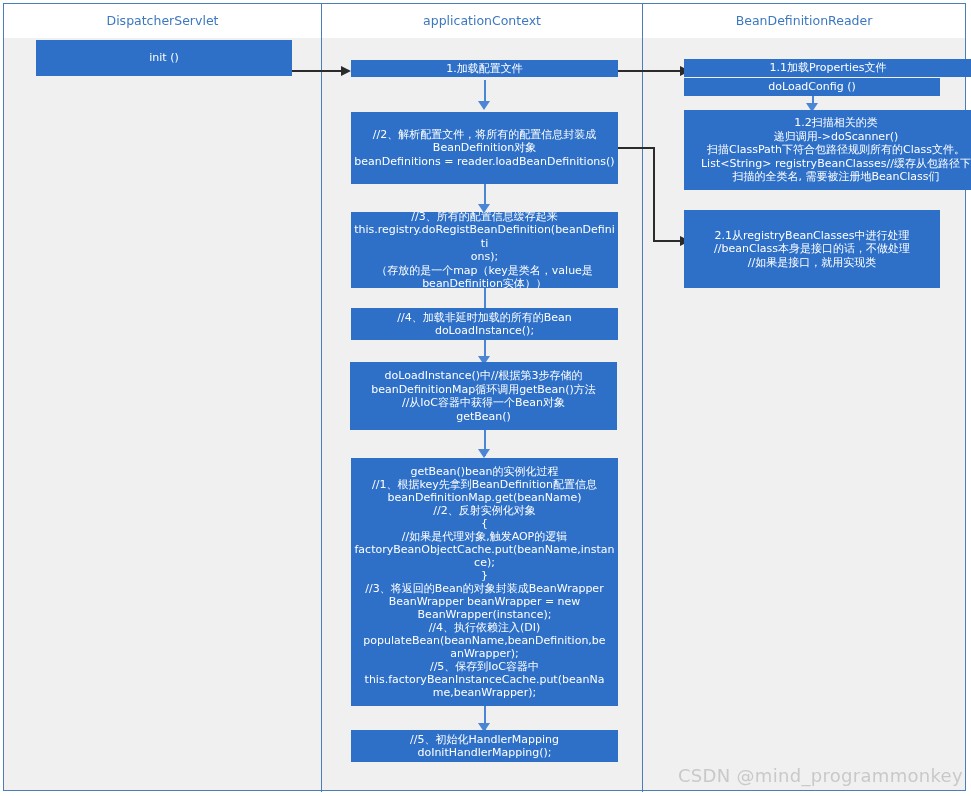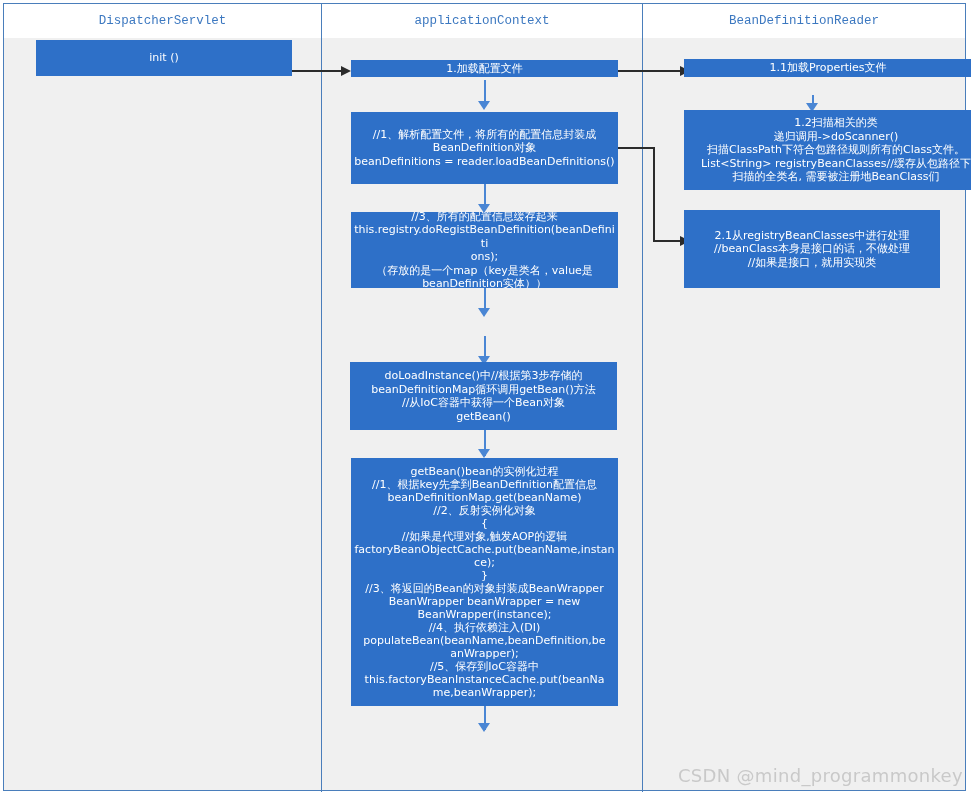--- a/index.html
+++ b/index.html
@@ -19,21 +19,20 @@
   
   .lane-frame {
     position: absolute;
     left: 3px;
     top: 3px;
     width: 963px;
     height: 788px;
     border: 1px solid #4a7ebb;
     box-sizing: border-box;
     background: #f0f0f0;
-    font-family: Liberation Mono, monospace;
   }
   .lane-header-row {
     position: absolute;
     left: 0;
     top: 0;
     width: 100%;
     height: 34px;
     background: #ffffff;
     border-bottom: 1px solid #4a7ebb;
     box-sizing: border-box;
@@ -166,30 +165,32 @@
   <div class="conn-blue conn-v" style="left:484px; top:706px; height:24px;"></div>
   <div class="arrowhead-down-blue" style="left:478px; top:723px;"></div>
 
   <div class="conn-blue conn-v" style="left:812px; top:95px; height:14px;"></div>
   <div class="arrowhead-down-blue" style="left:806px; top:103px;"></div>
 
   <div class="node" style="left:36px; top:40px; width:256px; height:36px;">init ()</div>
 
   <div class="node" style="left:351px; top:60px; width:267px; height:17px;">1.加载配置文件</div>
 
-  <div class="node" style="left:351px; top:112px; width:267px; height:72px;">//1、解析配置文件，将所有的配置信息封装成
+  <div class="node" style="left:351px; top:112px; width:267px; height:72px;">//2、解析配置文件，将所有的配置信息封装成
 BeanDefinition对象
 beanDefinitions = reader.loadBeanDefinitions()</div>
 
   <div class="node" style="left:351px; top:212px; width:267px; height:76px;">//3、所有的配置信息缓存起来
 this.registry.doRegistBeanDefinition(beanDefiniti
 ons);
 （存放的是一个map（key是类名，value是
 beanDefinition实体））</div>
 
+  <div class="node" style="left:351px; top:308px; width:267px; height:32px;">//4、加载非延时加载的所有的Bean
+doLoadInstance();</div>
 
   <div class="node" style="left:350px; top:362px; width:267px; height:68px;">doLoadInstance()中//根据第3步存储的
 beanDefinitionMap循环调用getBean()方法
 //从IoC容器中获得一个Bean对象
 getBean()</div>
 
   <div class="node tight" style="left:351px; top:458px; width:267px; height:248px;">getBean()bean的实例化过程
 //1、根据key先拿到BeanDefinition配置信息
 beanDefinitionMap.get(beanName)
 //2、反射实例化对象
@@ -201,23 +202,26 @@
 //3、将返回的Bean的对象封装成BeanWrapper
 BeanWrapper beanWrapper = new
 BeanWrapper(instance);
 //4、执行依赖注入(DI)
 populateBean(beanName,beanDefinition,be
 anWrapper);
 //5、保存到IoC容器中
 this.factoryBeanInstanceCache.put(beanNa
 me,beanWrapper);</div>
 
+  <div class="node" style="left:351px; top:730px; width:267px; height:32px;">//5、初始化HandlerMapping
+doInitHandlerMapping();</div>
 
   <div class="node" style="left:684px; top:59px; width:288px; height:18px;">1.1加载Properties文件</div>
 
+  <div class="node" style="left:684px; top:78px; width:256px; height:18px;">doLoadConfig ()</div>
 
   <div class="node" style="left:684px; top:110px; width:304px; height:80px;">1.2扫描相关的类
 递归调用-&gt;doScanner()
 扫描ClassPath下符合包路径规则所有的Class文件。
 List&lt;String&gt; registryBeanClasses//缓存从包路径下
 扫描的全类名, 需要被注册地BeanClass们</div>
 
   <div class="node" style="left:684px; top:210px; width:256px; height:78px;">2.1从registryBeanClasses中进行处理
 //beanClass本身是接口的话，不做处理
 //如果是接口，就用实现类</div>

